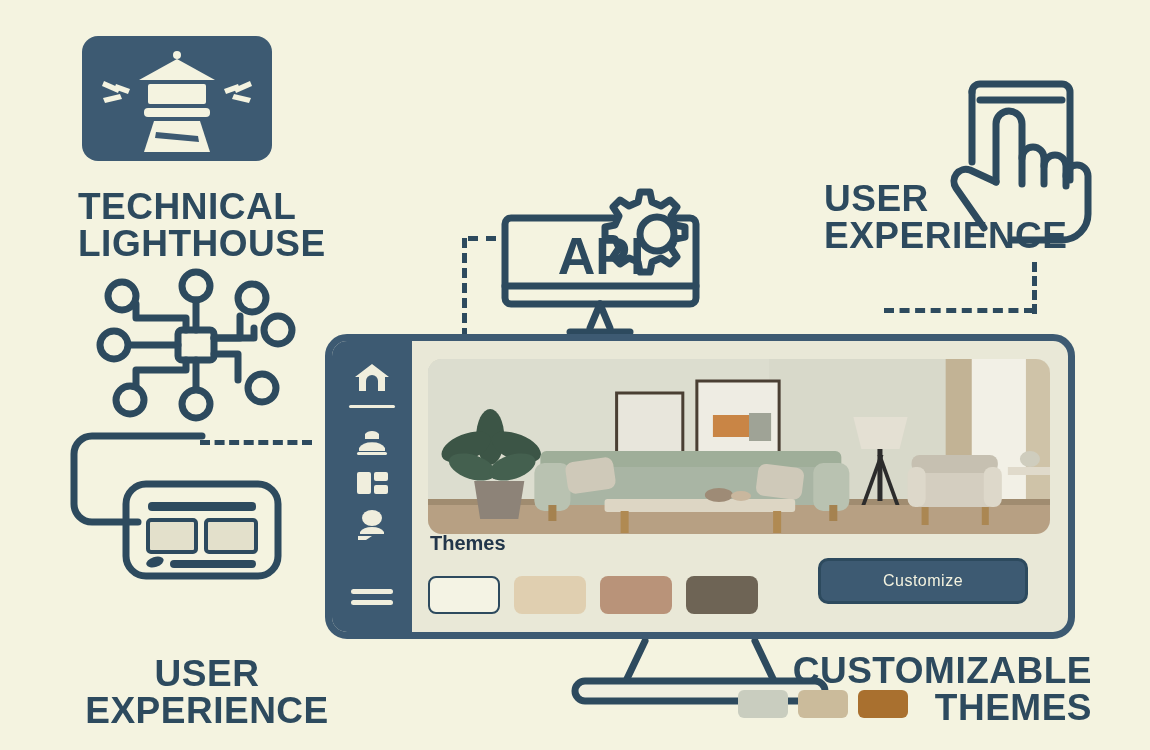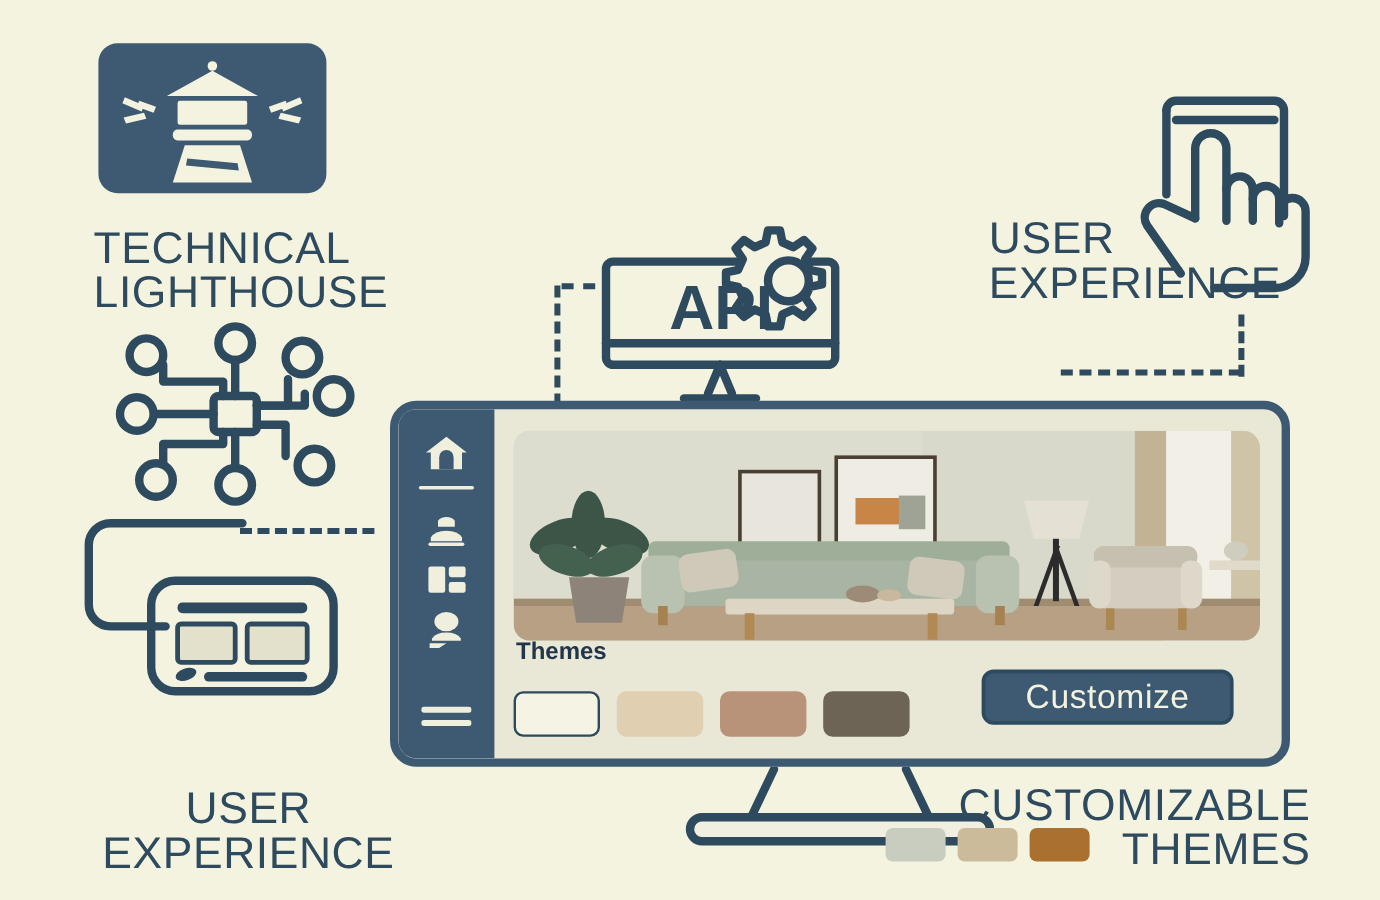--- a/index.html
+++ b/index.html
@@ -32,21 +32,21 @@
     letter-spacing:1px;
     line-height:0.98;
     transform:scaleX(1.02);
     white-space:nowrap;
   }
   #brand-line-1 { font-size:71px; }
   #brand-line-2 { font-size:62px; }
 
   
   .section-label {
-    font-weight:normal; color:#2d4a5e;
+    font-weight:bold; color:#2d4a5e;
     letter-spacing:0.5px; line-height:1.0;
     white-space:nowrap;
   }
 
   #label-technical { left:78px; top:188px; font-size:37px; text-align:left; }
   #label-ux-top    { left:824px; top:180px; font-size:37px; text-align:left; }
   #label-ux-bottom { left:62px; top:655px; font-size:37px; text-align:center; width:290px; }
   #label-themes-big{ left:724px; top:652px; font-size:37px; text-align:right; width:368px; }
 
   .section-label .l2 { display:block; }
@@ -116,21 +116,21 @@
   }
   #swatch-list { display:flex; gap:14px; margin-top:18px; }
   .swatch { width:72px; height:38px; border-radius:8px; }
   .swatch.outlined { border:2px solid #2d4a5e; }
 
   #customize-button {
     position:absolute; right:22px; top:24px;
     width:210px; height:46px;
     background:#3d5a72; border:3px solid #2d4a5e;
     border-radius:10px;
-    color:#f4f3e0; font-size:28px; font-weight:normal;
+    color:#f4f3e0; font-size:16px; font-weight:normal;
     display:flex; align-items:center; justify-content:center;
     letter-spacing:0.5px;
   }
 
   
   #monitor-stand { left:325px; top:639px; width:750px; height:70px; }
   #monitor-stand svg { width:100%; height:100%; display:block; }
 
   
   #mini-swatches { left:738px; top:690px; display:flex; gap:10px; }

